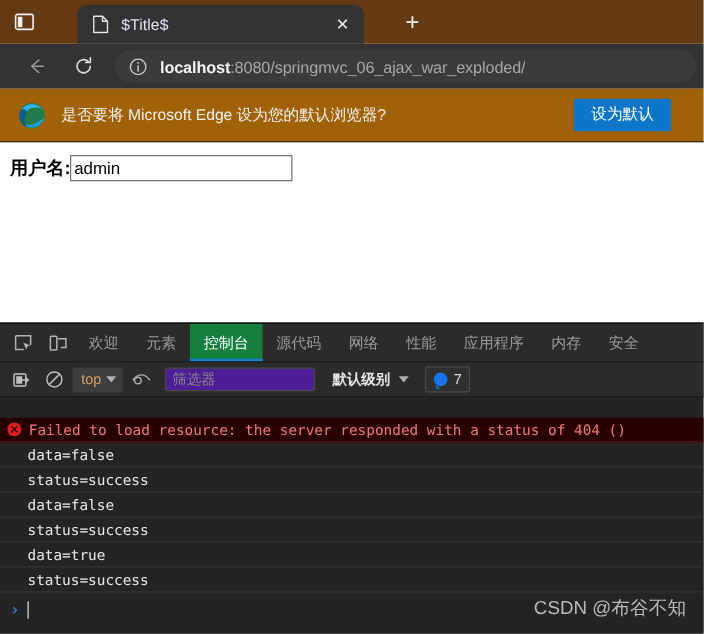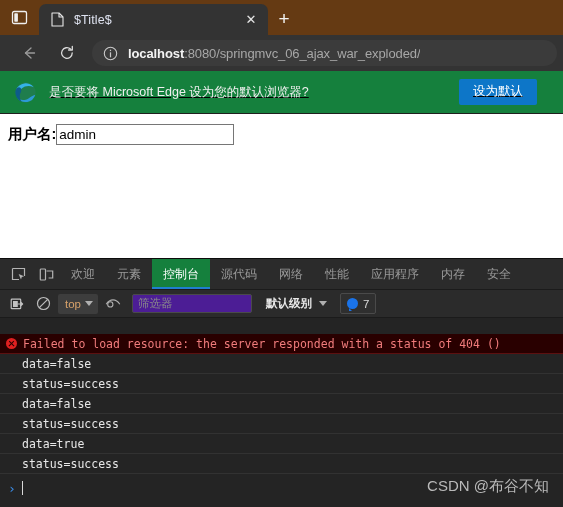--- a/index.html
+++ b/index.html
@@ -22,20 +22,21 @@
   }
 
   
   .tabstrip {
     position: relative;
     height: 35px;
     background: #653a13;
     display: flex;
     align-items: flex-end;
     overflow: hidden;
+    gap: 23px;
   }
   .tab-overview-btn {
     width: 39px;
     height: 35px;
     display: flex;
     align-items: center;
     justify-content: center;
     flex: none;
   }
   .tab-overview-btn svg { display: block; }
@@ -145,27 +146,26 @@
     letter-spacing: -0.1px;
   }
   .url .host {
     color: #f3f3f3;
     font-weight: bold;
   }
 
   
   .promptbar {
     height: 43px;
-    background: #15803d;
+    background: #a16207;
     border-bottom: 1px solid #1f1f1f;
     display: flex;
     align-items: center;
     padding: 0 14px;
     box-sizing: border-box;
-    text-decoration: underline;
   }
   .edge-logo {
     width: 23px;
     height: 23px;
     flex: none;
     margin-right: 12px;
   }
   .prompt-text {
     flex: 1;
     color: #f0f0f0;

